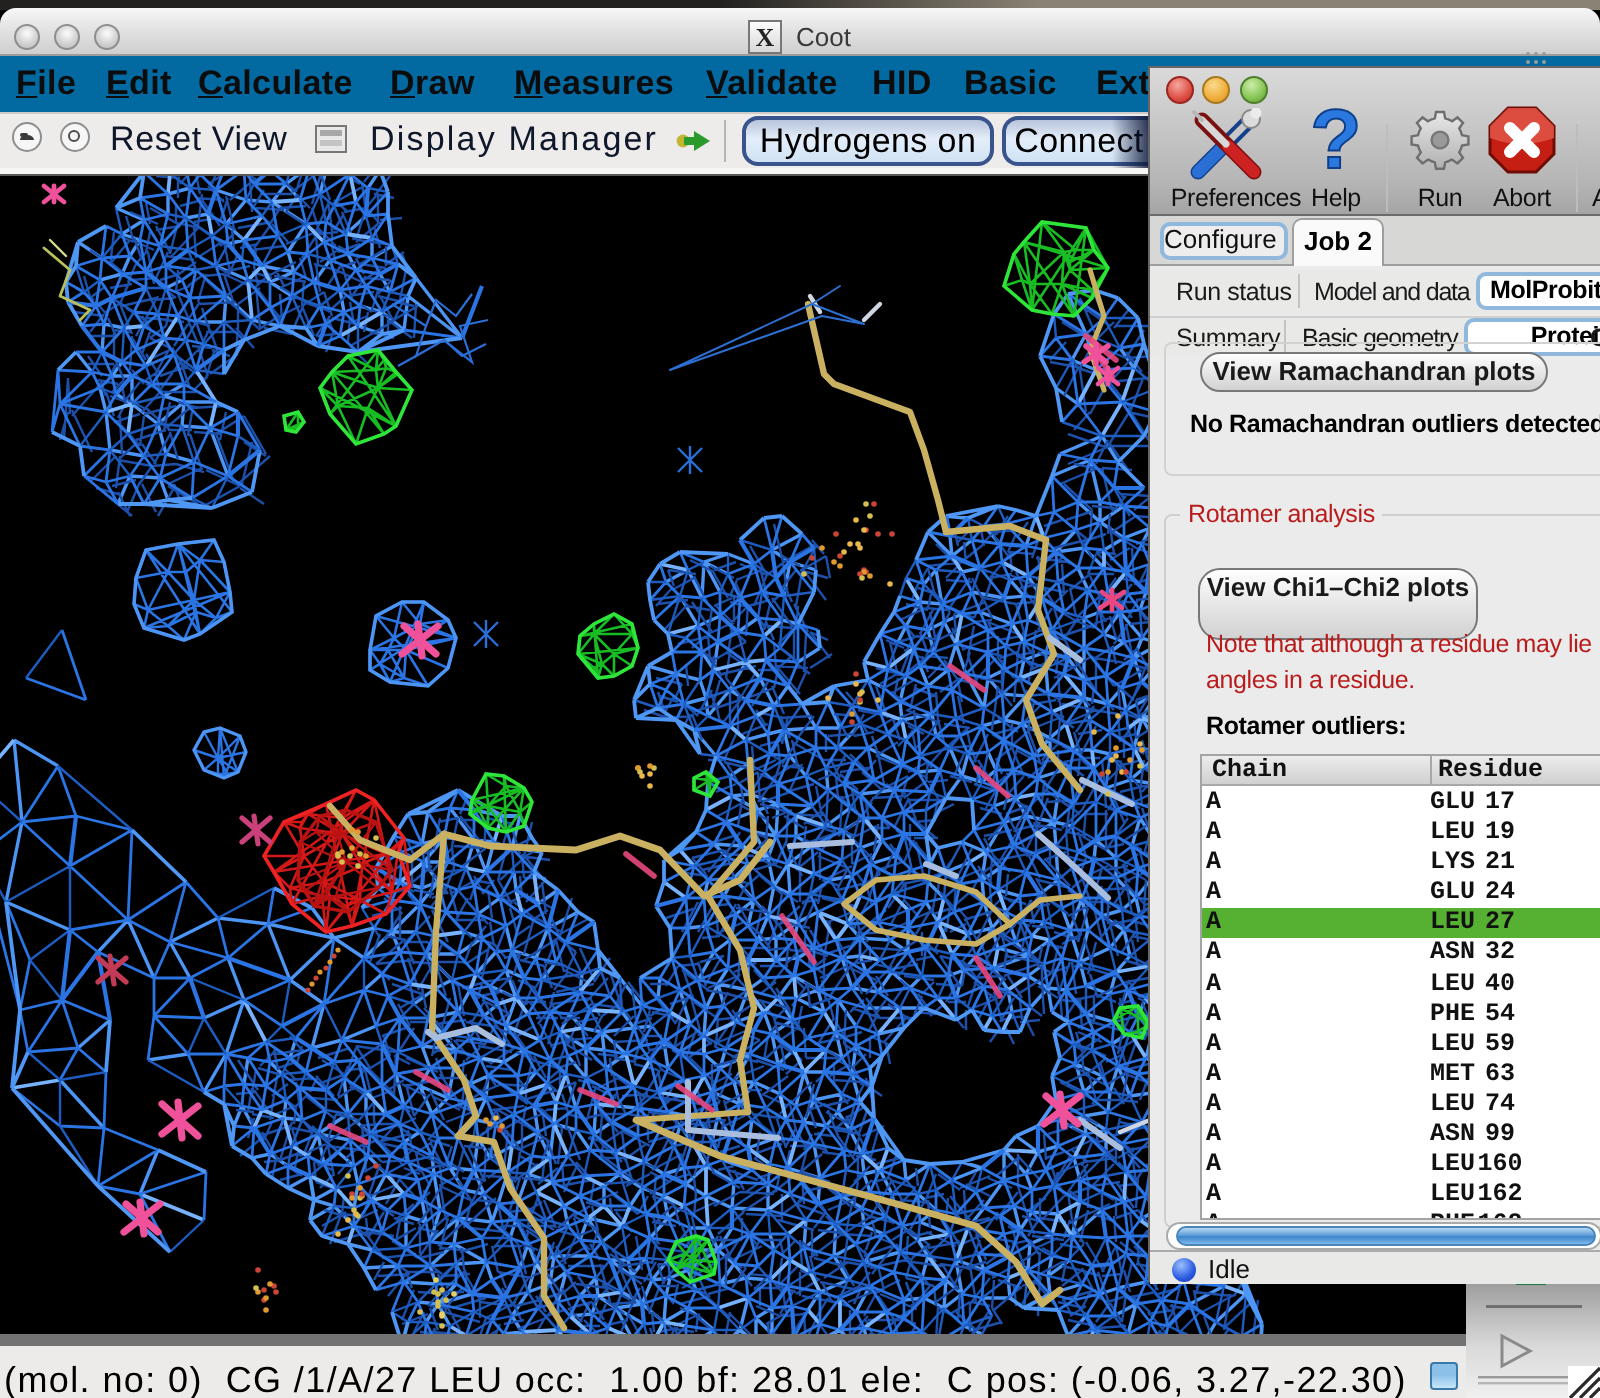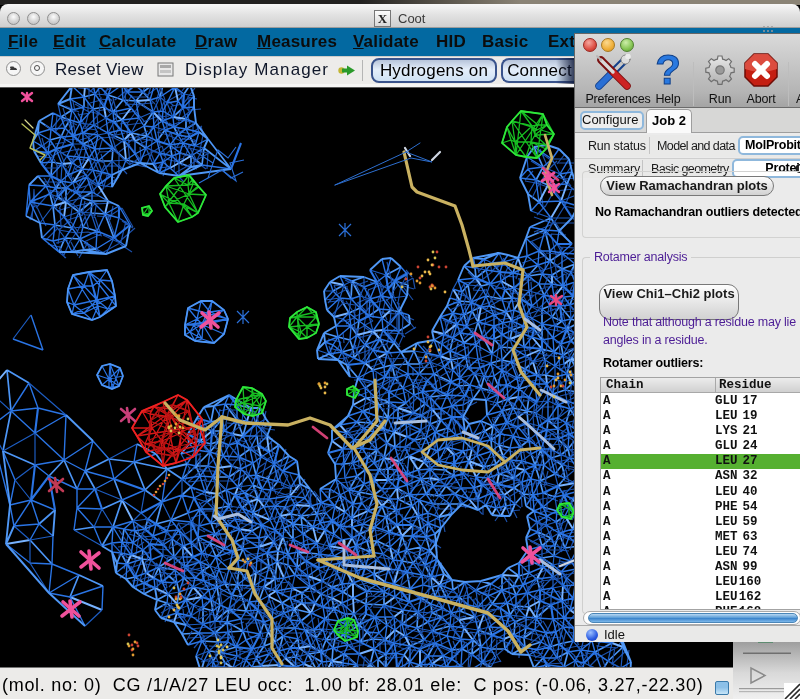--- a/index.html
+++ b/index.html
@@ -11,38 +11,38 @@
 #ttext{position:absolute;left:398px;top:7px;font-size:13px;color:#3a3a3a}
 #menubar{left:0;top:28px;width:800px;height:29px;background:#0369a1;border-bottom:1px solid #cccbca}
 .mi{position:absolute;top:4px;font-size:17px;font-weight:bold;color:#0c0c0c;letter-spacing:0.2px}
 #toolbar{left:0;top:57px;width:800px;height:27px;background:#edecea}
 #tbgap{left:0;top:84px;width:800px;height:4px;background:#f6f6f5;border-bottom:1px solid #5a5a5a}
 .tbtext{position:absolute;top:3px;font-size:17px;color:#0f172a;letter-spacing:0.3px}
 .cicon{position:absolute;top:4px;width:15px;height:15px;border-radius:50%;border:1px solid #8e8e8e;background:#f6f6f6}
 .cicon i{position:absolute;left:3.5px;top:3.5px;width:6px;height:6px;background:#4c4c4c;border-radius:1px}
 .togbtn{position:absolute;top:1px;height:25px;border:2px solid #39538c;border-radius:8px;background:linear-gradient(#b7c4da,#e4eefa 45%,#cfe2f4);color:#000;font-size:17px;text-align:center;line-height:21px;letter-spacing:0.2px}
 #vpbg{left:0;top:88px;width:733px;height:579px;background:#000}
-#status{left:0;top:667px;width:800px;height:32px;background:#ecebe9;border-top:1px solid #737373;font-size:18px;color:#000;letter-spacing:0.7px}
+#status{left:0;top:667px;width:800px;height:32px;background:#ecebe9;border-top:6px solid #737373;font-size:18px;color:#000;letter-spacing:0.7px}
 #status span{position:absolute;left:2px;top:7px;white-space:pre}
 #bluesq{left:715px;top:681px;width:14px;height:14px;border:1px solid #3a7aaa;border-radius:2px;background:linear-gradient(#8cc0e8 45%,#c8e6f8)}
 #brp{left:733px;top:641px;width:67px;height:58px;background:linear-gradient(#9c9c9c,#d9d9d9 55%,#f0f0f0)}
 
 #dlg{left:574px;top:33px;width:226px;height:608px;background:#ebebeb;border:1px solid #666;border-right:none;font-family:"Liberation Sans",sans-serif}
 #dlghead{position:absolute;left:0;top:0;width:226px;height:74px;background:linear-gradient(#dadada,#b4b4b4 80%,#a4a4a4);border-bottom:1px solid #6b6b6b}
 .dtl{position:absolute;top:4px;width:14px;height:14px;border-radius:50%}
 .dlab{position:absolute;top:58px;font-size:12.5px;color:#111;letter-spacing:-0.2px}
 .vsep{position:absolute;top:28px;height:44px;width:1px;background:#bdbdbd}
 #tabrow{position:absolute;left:0;top:74px;width:226px;height:25px;background:#d7d7d6;border-bottom:1px solid #9e9e9e}
 #cfgtab{position:absolute;left:5px;top:3px;width:64px;height:19px;border:2px solid #8fb8dc;border-radius:5px;background:#ededed;font-size:13px;text-align:left;line-height:14px;color:#111}
 #jobtab{position:absolute;left:71px;top:1px;width:46px;height:24px;background:#fafafa;border:1px solid #9e9e9e;border-bottom:none;border-radius:5px 5px 0 0;font-size:13px;font-weight:bold;text-align:center;line-height:22px}
 .ntrow{position:absolute;left:0;width:226px;background:#e9e9e8;font-size:12.5px;color:#1a1a1a;letter-spacing:-0.2px}
 .whitebox{position:absolute;border:2px solid #8fb8dc;border-radius:5px;background:#fff;font-weight:bold;color:#000}
 .pill{position:absolute;border:1.5px solid #787878;border-radius:11px;background:linear-gradient(#fefefe,#dedede 70%,#d2d2d2);font-size:13px;font-weight:bold;color:#1a1a1a;text-align:center;white-space:nowrap}
 .b15{position:absolute;font-size:12.5px;font-weight:bold;color:#000;white-space:pre;letter-spacing:-0.2px}
-.t14{position:absolute;font-size:12.5px;color:#4c1d95;white-space:pre;letter-spacing:-0.2px}
+.t14{position:absolute;font-size:12.5px;color:#b91c1c;white-space:pre;letter-spacing:-0.2px}
 #rotframe{position:absolute;left:7px;top:223px;width:219px;height:357px;border:1px solid #cfcfce;border-right:none;border-radius:4px 0 0 4px}
 #tbl{position:absolute;left:25px;top:343px;width:201px;height:233px;border:1px solid #a3a3a3;border-right:none;background:#fff;overflow:hidden;font-family:"Liberation Mono",monospace;font-weight:bold;font-size:12.5px;color:#111}
 #thead{position:absolute;left:0;top:0;width:201px;height:15px;background:linear-gradient(#ececec,#d0d0d0);border-bottom:1px solid #a8a8a8}
 #thead em{position:absolute;top:0;font-style:normal}
 #tsep{position:absolute;left:114px;top:0;width:1px;height:15px;background:#a8a8a8}
 .trow{position:relative;width:201px;height:15.1px}
 .c1{position:absolute;left:2px;top:0}
 .c2{position:absolute;left:114px;top:0}
 .c3{position:absolute;left:130px;top:0;width:38px;text-align:center}
 #hscroll{position:absolute;left:8px;top:577px;width:218px;height:14px;background:#fff;border:1px solid #aaa;border-radius:7px}

